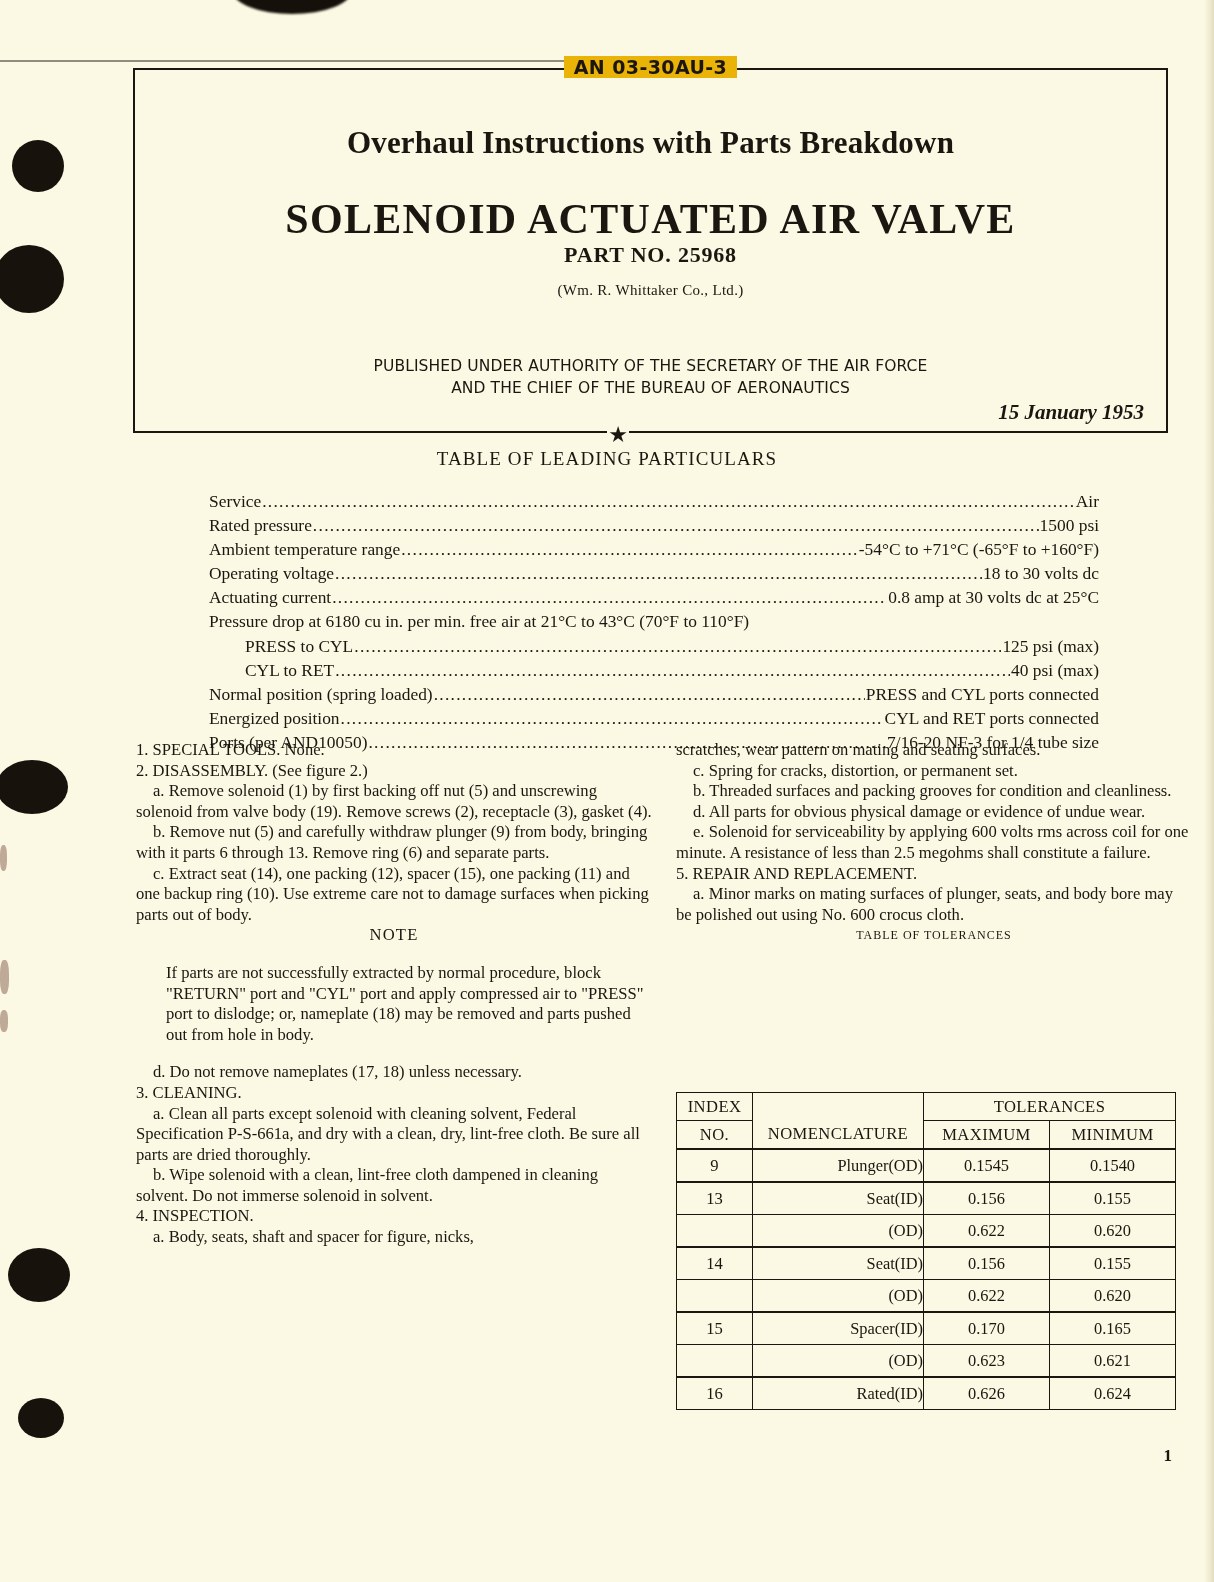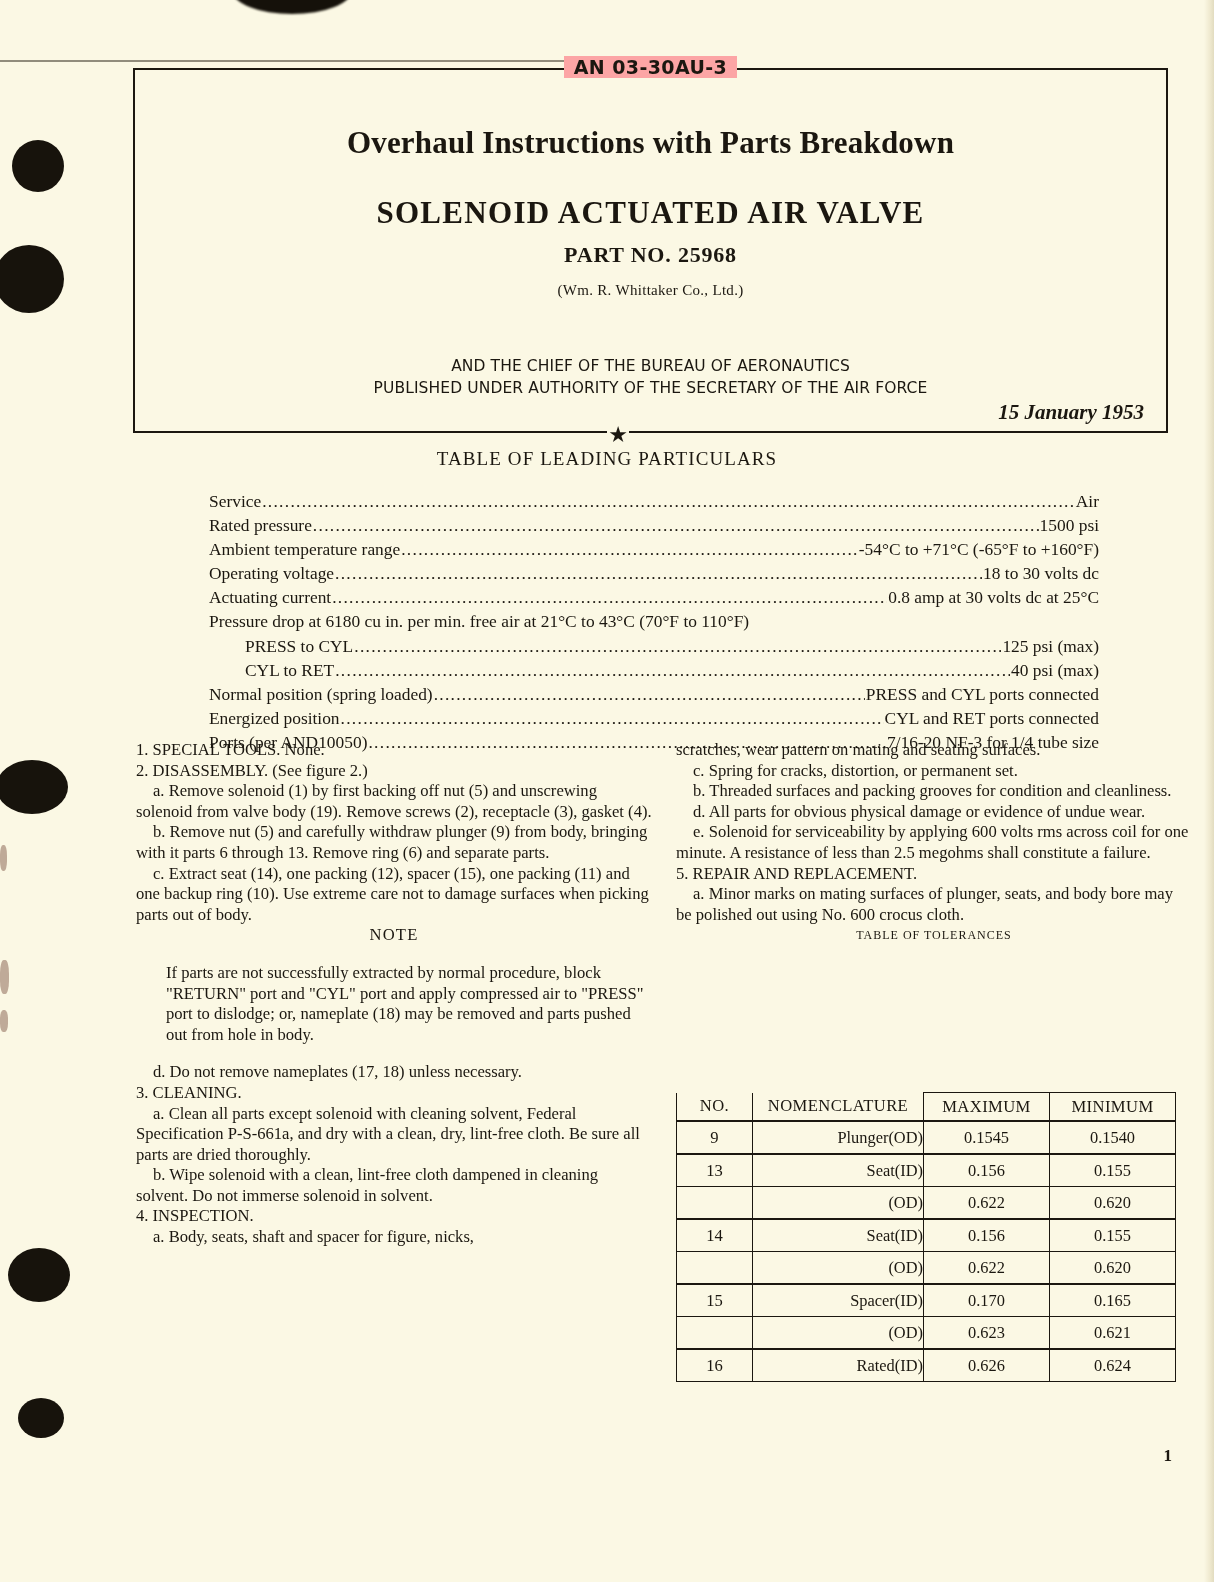--- a/index.html
+++ b/index.html
@@ -75,41 +75,41 @@
     top: 56px;
     width: 1035px;
     text-align: center;
     font-family: "DejaVu Sans", sans-serif;
     font-weight: bold;
     font-size: 19px;
     letter-spacing: .4px;
     color: #1b1710;
   }
   .an-number span {
-    background: #fca5a5;
+    background: #eab308;
     padding: 0 10px;
   }
 
   .doc-title {
     position: absolute;
     left: 0;
     top: 55px;
     width: 100%;
     text-align: center;
     font-size: 31px;
     font-weight: bold;
     letter-spacing: .2px;
   }
   .doc-subject {
     position: absolute;
     left: 0;
     top: 125px;
     width: 100%;
     text-align: center;
-    font-size: 31px;
+    font-size: 42px;
     font-weight: bold;
     letter-spacing: 1.3px;
   }
   .doc-partno {
     position: absolute;
     left: 0;
     top: 172px;
     width: 100%;
     text-align: center;
     font-size: 22px;
@@ -299,22 +299,22 @@
   <div class="ink-fleck" style="left:0px; top:845px; width:7px; height:26px;"></div>
   <div class="ink-fleck" style="left:0px; top:960px; width:9px; height:34px;"></div>
   <div class="ink-fleck" style="left:0px; top:1010px; width:8px; height:22px;"></div>
 
   <div class="title-box">
     <div class="doc-title">Overhaul Instructions with Parts Breakdown</div>
     <div class="doc-subject">SOLENOID ACTUATED AIR VALVE</div>
     <div class="doc-partno">PART NO. 25968</div>
     <div class="doc-maker">(Wm. R. Whittaker Co., Ltd.)</div>
     <div class="doc-authority">
+      <div>PUBLISHED UNDER AUTHORITY OF THE SECRETARY OF THE AIR FORCE</div>
       <div>AND THE CHIEF OF THE BUREAU OF AERONAUTICS</div>
-      <div>PUBLISHED UNDER AUTHORITY OF THE SECRETARY OF THE AIR FORCE</div>
     </div>
     <div class="doc-date">15 January 1953</div>
   </div>
 
   <div class="an-number">
     <span>AN 03-30AU-3</span>
   </div>
 
   <div class="star-divider">★</div>
 
@@ -410,20 +410,25 @@
   </div>
 
   <table class="tol-table">
     <colgroup>
       <col class="c-index">
         <col class="c-nomen">
         <col class="c-max">
         <col class="c-min">
     </colgroup>
     <thead>
+      <tr>
+        <td class="hcell" rowspan="1">INDEX</td>
+        <td class="hcell no-bot" rowspan="1"></td>
+        <td class="hcell" colspan="2">TOLERANCES</td>
+      </tr>
       <tr>
         <td class="hcell no-top">NO.</td>
         <td class="hcell no-top">NOMENCLATURE</td>
         <td class="hcell">MAXIMUM</td>
         <td class="hcell">MINIMUM</td>
       </tr>
     </thead>
     <tbody id="tol-body">
         <tr class="row-group-top">
           <td class="idx cellpad">9</td>

